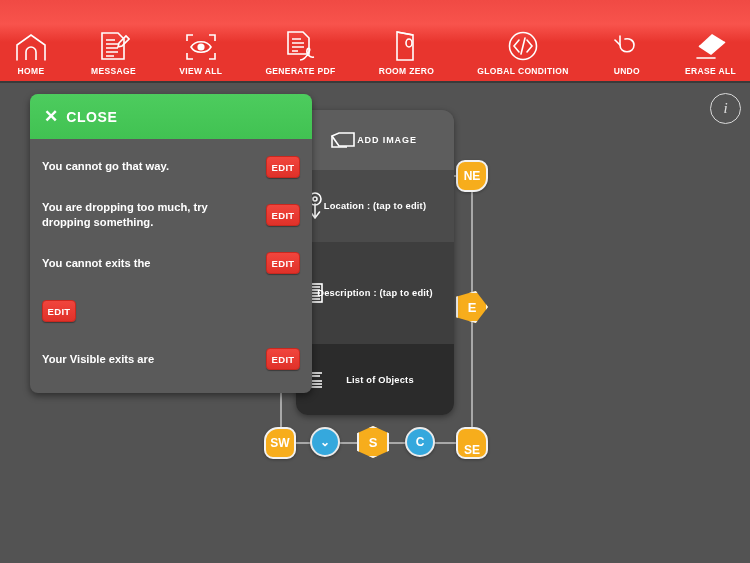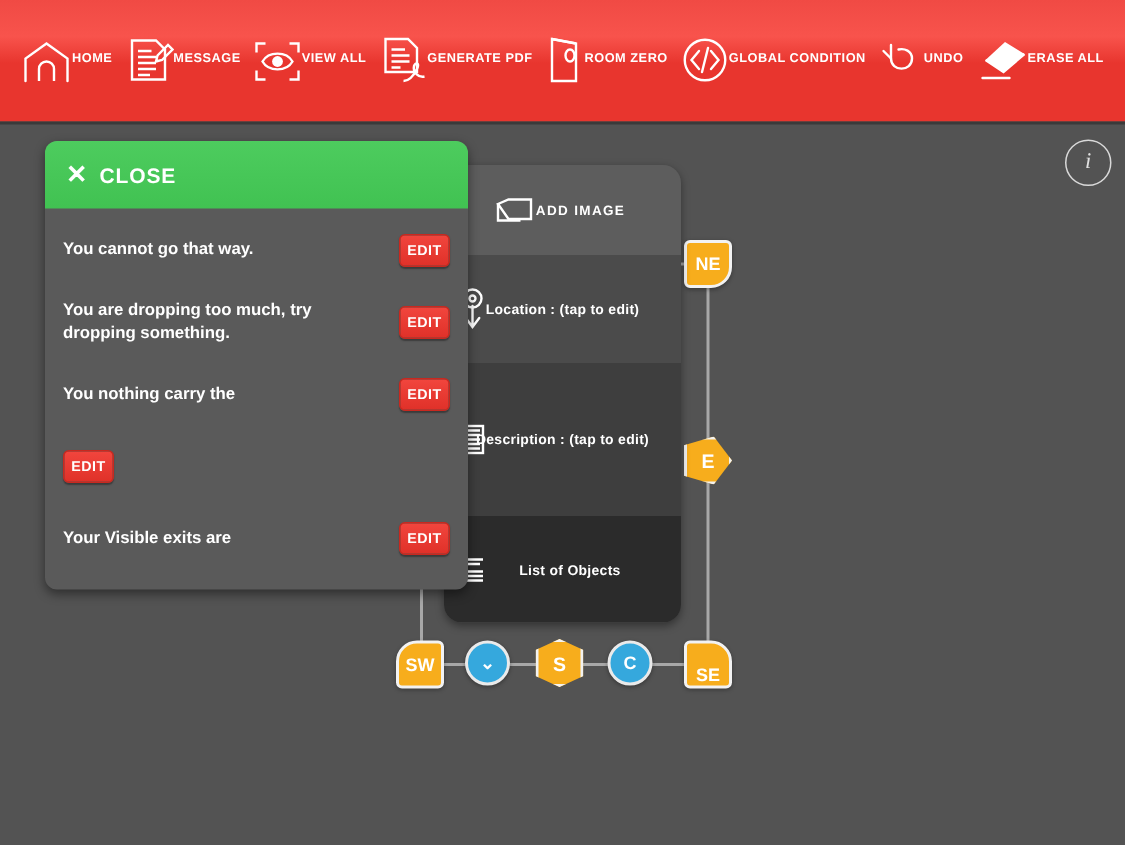--- a/index.html
+++ b/index.html
@@ -12,21 +12,21 @@
   #app { position: relative; width: 750px; height: 563px; background: #535353; }
 
   
   .toolbar {
     position: absolute; left: 0; top: 0; width: 750px; height: 83px;
     background: linear-gradient(to bottom, #f04a44 0%, #f8534c 30%, #e8352e 52%, #e8352e 100%);
     display: flex; align-items: flex-start; justify-content: space-between;
     padding: 0 14px; border-bottom: 2px solid #3a3a3a;
   }
   .tool {
-    display: flex; flex-direction: row; align-items: center; justify-content: flex-end;
+    display: flex; flex-direction: column; align-items: center; justify-content: flex-end;
     height: 83px; padding-bottom: 7px; cursor: pointer; flex: 0 0 auto;
   }
   .tool .ico { height: 40px; display: flex; align-items: flex-end; justify-content: center; margin-bottom: 4px; }
   .tool .lbl {
     color: #ffffff; font-size: 8.5px; font-weight: bold; letter-spacing: .35px;
     text-transform: uppercase; white-space: nowrap;
   }
   .tool svg { display: block; }
 
   
@@ -85,21 +85,21 @@
   }
   .node.hex {
     width: 32px; height: 32px; background: #f7ad1c;
     border: 2px solid #f2f2f2;
     clip-path: polygon(50% 0%, 100% 23%, 100% 77%, 50% 100%, 0% 77%, 0% 23%);
     display: flex; align-items: center; justify-content: center;
     color: #fff; font-size: 13px; font-weight: bold;
   }
   .node.sq {
     width: 32px; height: 32px; background: #f7ad1c;
-    border: 2px solid #f2f2f2; border-radius: 4px;
+    border: 2px solid #f2f2f2; border-radius: 9px;
     display: flex; align-items: center; justify-content: center;
     color: #fff; font-size: 12px; font-weight: bold;
     box-shadow: 0 1px 3px rgba(0,0,0,.3);
   }
   .node.sq.ne { border-bottom-right-radius: 14px; }
   .node.sq.se { border-top-right-radius: 14px; align-items: flex-end; }
   .node.sq.sw { border-top-left-radius: 14px; }
   .node.hex.e { clip-path: polygon(0% 18%, 62% 0%, 100% 50%, 62% 100%, 0% 82%); }
 
   
@@ -321,21 +321,21 @@
         <div class="msg-txt">You cannot go that way.</div>
         <div class="edit-btn">EDIT</div>
       </div>
 
       <div class="msg-row">
         <div class="msg-txt">You are dropping too much, try dropping something.</div>
         <div class="edit-btn">EDIT</div>
       </div>
 
       <div class="msg-row">
-        <div class="msg-txt">You nothing carry the</div>
+        <div class="msg-txt">You cannot exits the</div>
         <div class="edit-btn">EDIT</div>
       </div>
 
       <div class="msg-row">
         <div class="edit-btn">EDIT</div>
       </div>
 
       <div class="msg-row">
         <div class="msg-txt">Your Visible exits are</div>
         <div class="edit-btn">EDIT</div>

